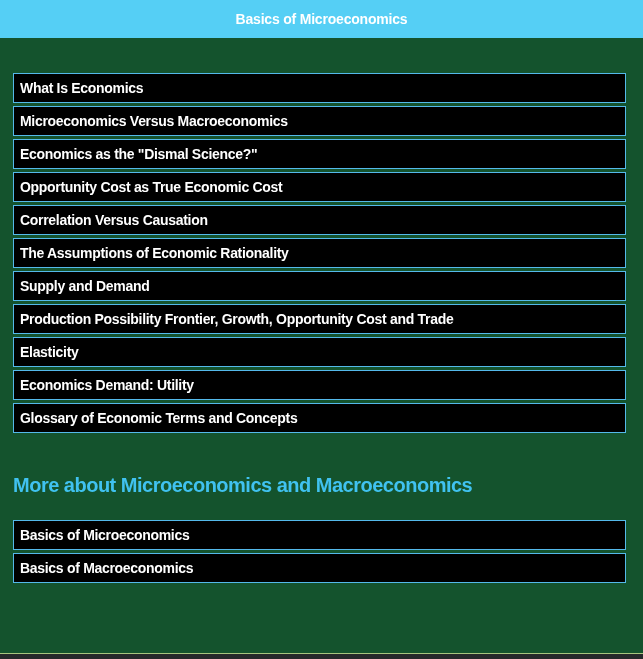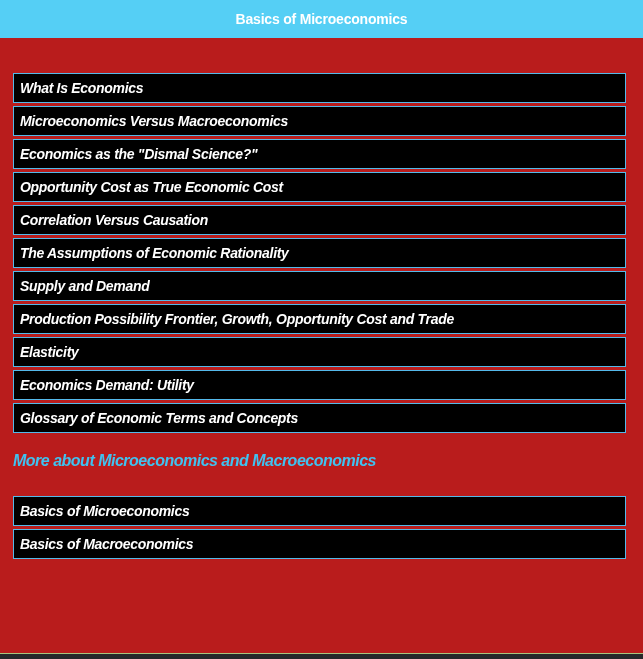--- a/index.html
+++ b/index.html
@@ -3,42 +3,41 @@
 <meta charset="utf-8">
 <style>
   * { margin: 0; padding: 0; box-sizing: border-box; }
   html, body { background: #000; }
   body { font-family: "Liberation Sans", sans-serif; }
 
   .page {
     position: relative;
     width: 643px;
     height: 659px;
-    background: #b91c1c;
+    background: #14532d;
     overflow: hidden;
   }
 
   .topbar {
     width: 100%;
     height: 38px;
     background: #55cff5;
     display: flex;
     align-items: center;
     justify-content: center;
   }
   .topbar .title {
     color: #ffffff;
     font-size: 14px;
     font-weight: bold;
     letter-spacing: -0.2px;
   }
 
   .content {
     padding: 35px 17px 12px 13px;
-    font-style: italic;
   }
 
   .topic-list { display: block; }
 
   .item {
     height: 30px;
     margin-bottom: 3px;
     border: 1px solid #54b9ea;
     background: #000;
     display: flex;
@@ -48,23 +47,23 @@
   }
   .item span {
     color: #ffffff;
     font-size: 14px;
     font-weight: bold;
     letter-spacing: -0.3px;
     white-space: nowrap;
   }
 
   .more-heading {
-    margin-top: 16px;
+    margin-top: 40px;
     color: #40c2f0;
-    font-size: 16px;
+    font-size: 20px;
     font-weight: bold;
     letter-spacing: -0.5px;
     line-height: 24px;
     white-space: nowrap;
   }
 
   .more-list { margin-top: 23px; }
 
   .next-section-edge {
     position: absolute;

